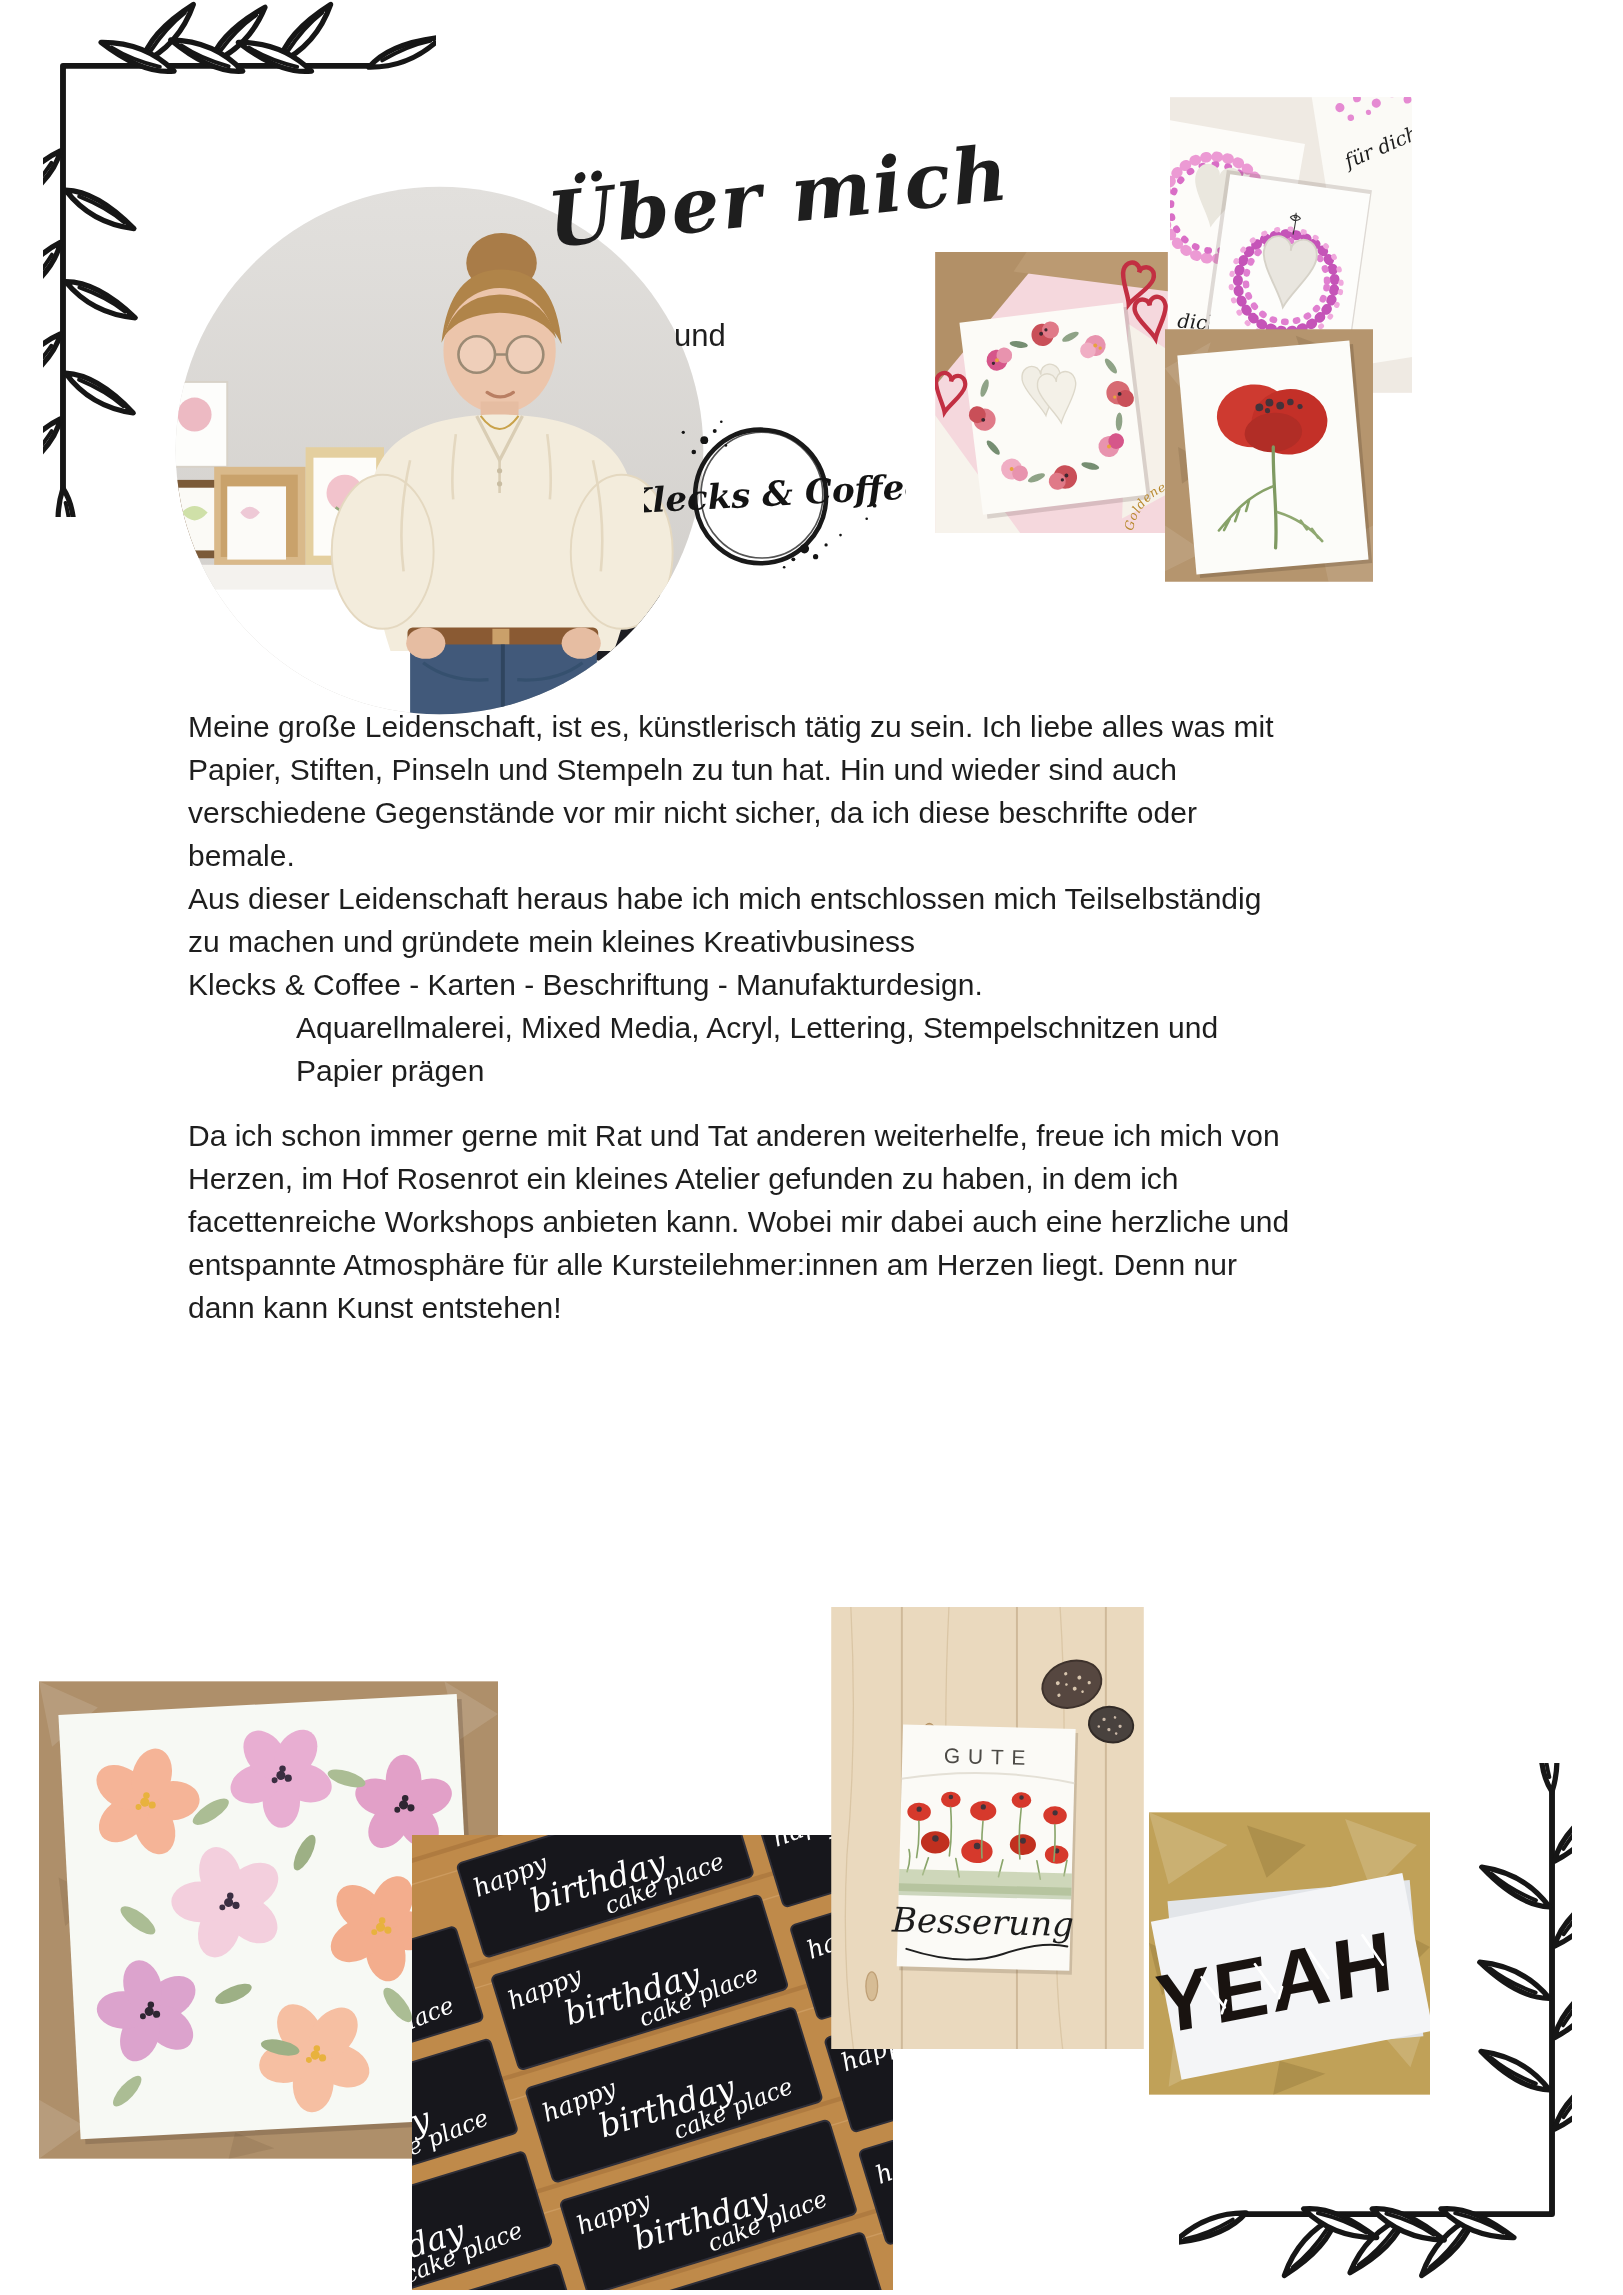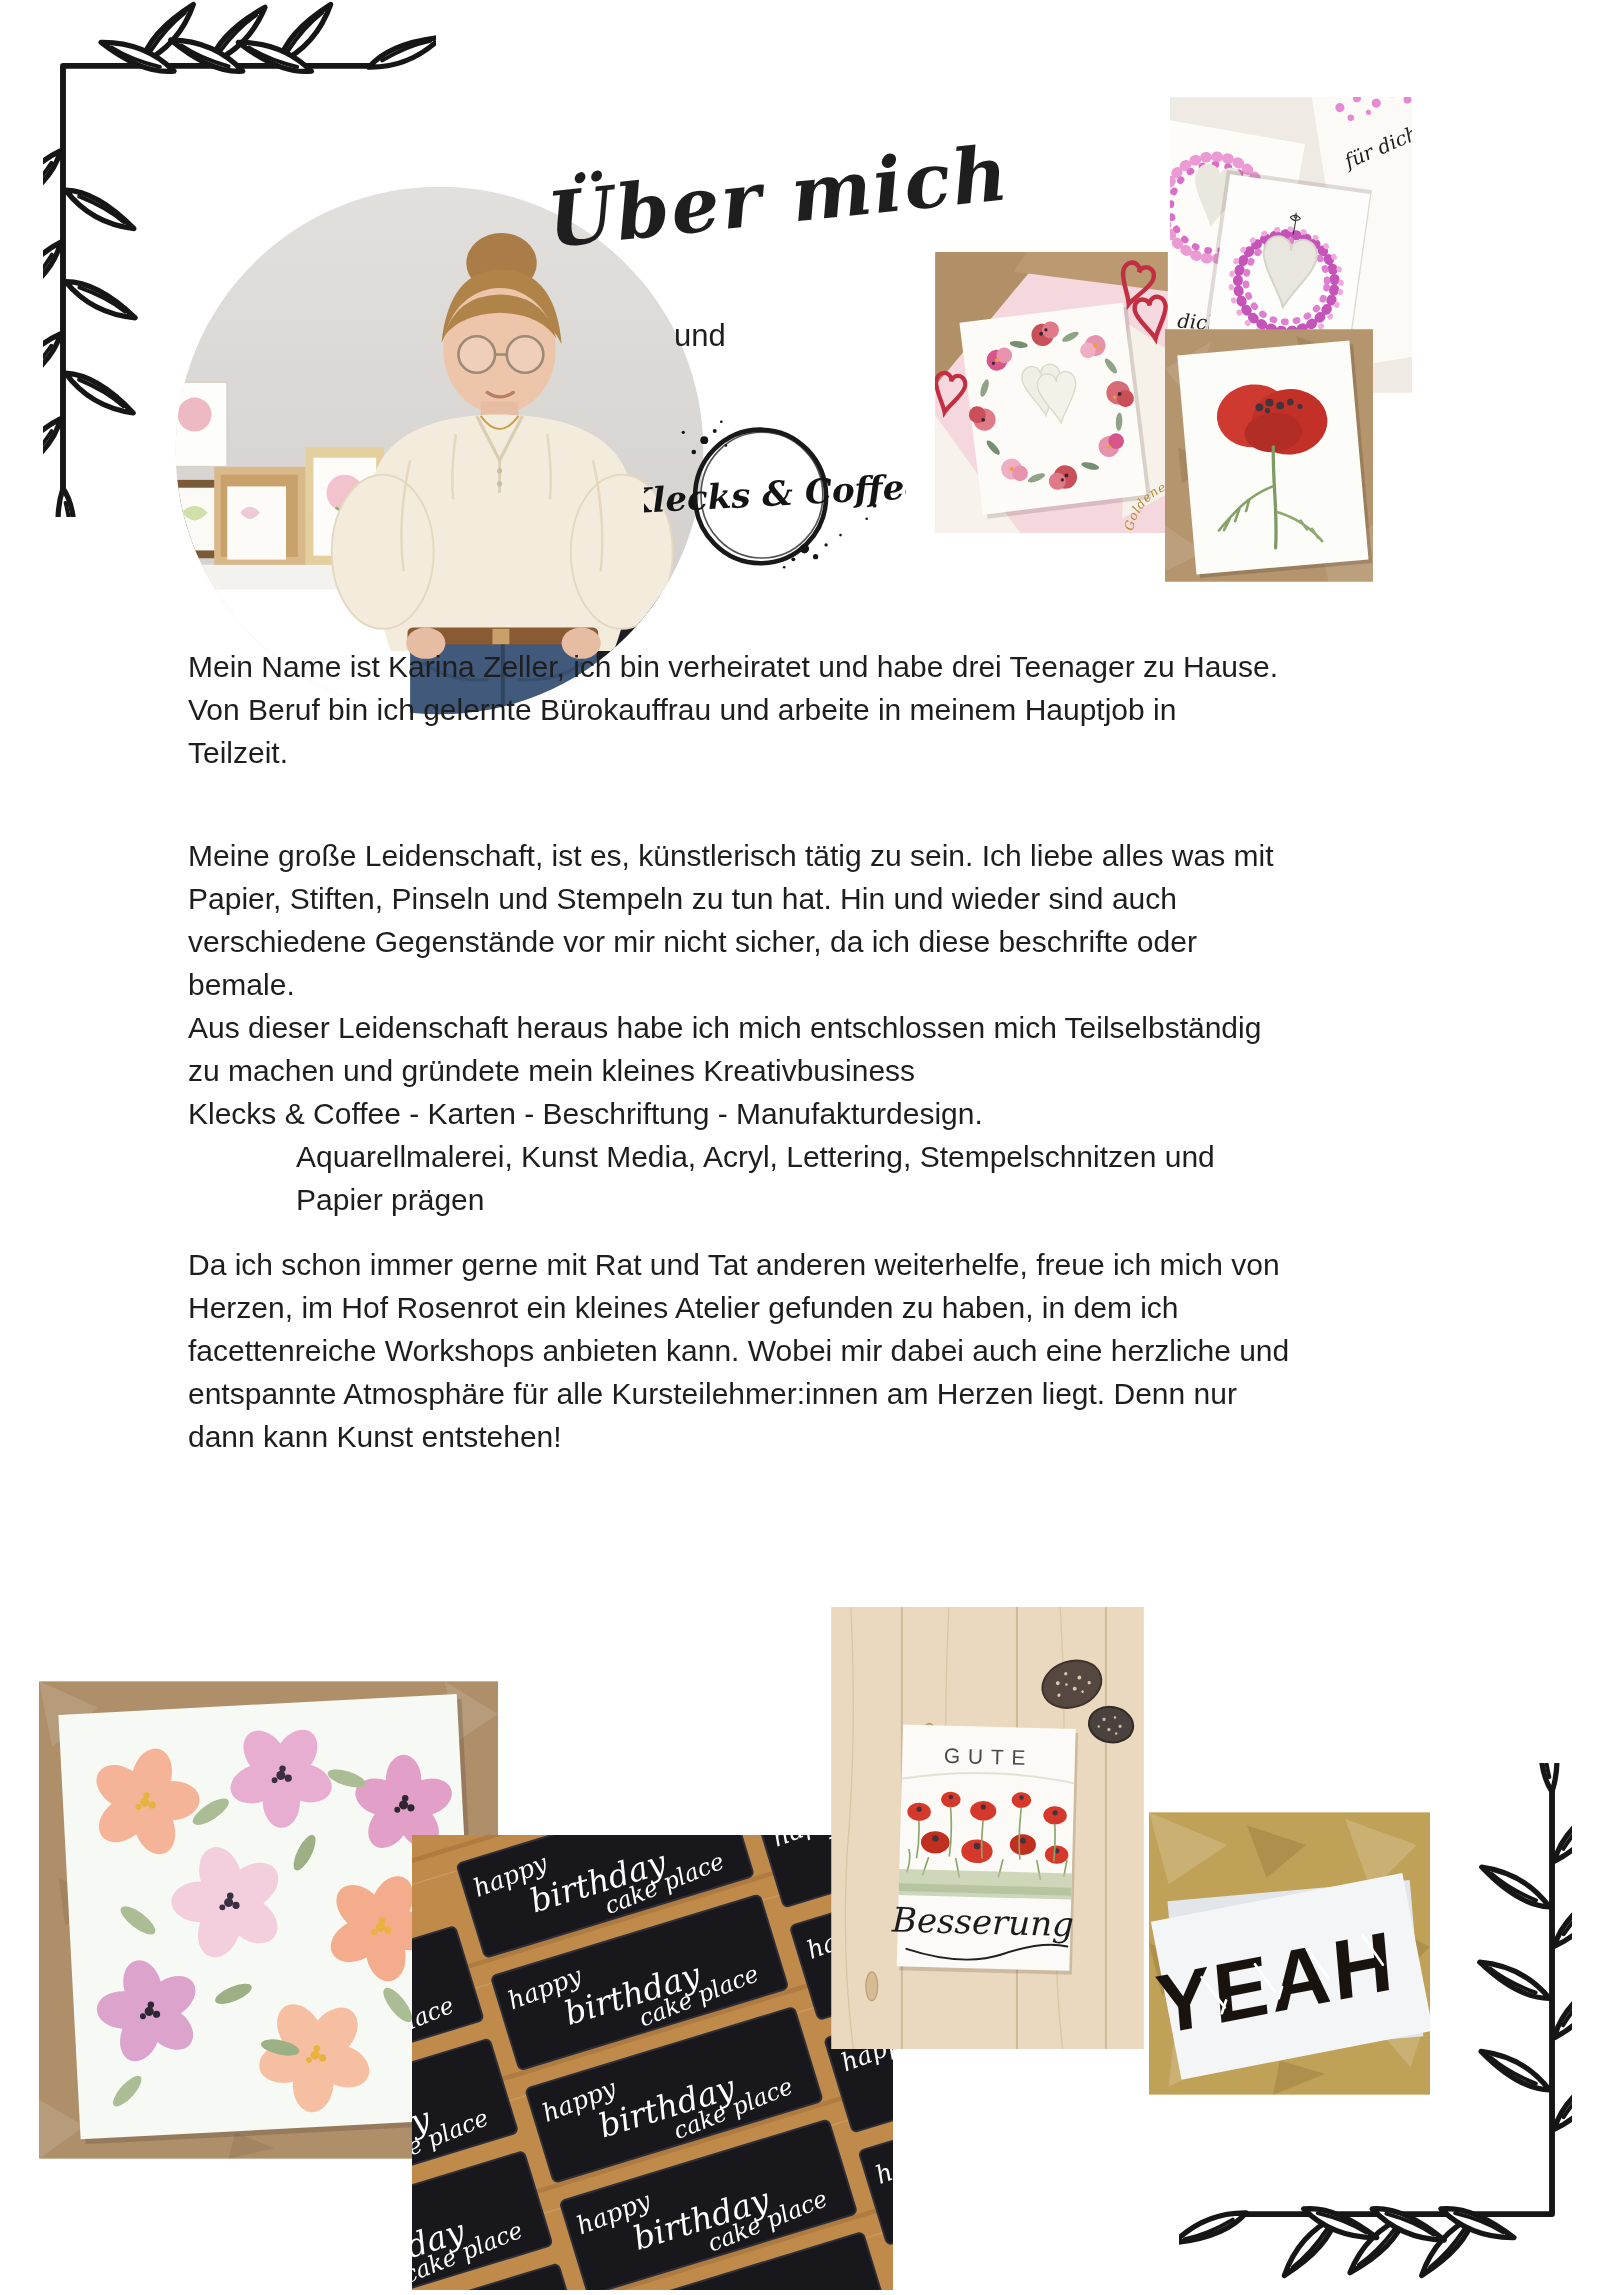--- a/index.html
+++ b/index.html
@@ -343,31 +343,28 @@
             </g>
           <path d="M2,-16 C-4,40 0,86 -8,138" fill="none" stroke="#7f9a62" stroke-width="5" stroke-linecap="round"></path>
           <path d="M-4,44 C-44,56 -66,78 -92,104 M-58,74 l-8,18 M-74,88 l-10,16 M-42,62 l-6,16" fill="none" stroke="#87a268" stroke-width="4" stroke-linecap="round"></path>
           <path d="M0,84 C30,96 48,112 64,134 M34,100 l8,14 M50,114 l8,14" fill="none" stroke="#8fa871" stroke-width="4" stroke-linecap="round"></path>
         </g>
       </g>
     </svg>
   </div>
 
   <div class="abs bio">
-    <p class="para p1">Mein Name ist Karina Zeller, ich bin verheiratet und habe drei Teenager zu Hause.
-Von Beruf bin ich gelernte Bürokauffrau und arbeite in meinem Hauptjob in
-Teilzeit.</p>
     <p class="para p2">Meine große Leidenschaft, ist es, künstlerisch tätig zu sein. Ich liebe alles was mit
 Papier, Stiften, Pinseln und Stempeln zu tun hat. Hin und wieder sind auch
 verschiedene Gegenstände vor mir nicht sicher, da ich diese beschrifte oder
 bemale.
 Aus dieser Leidenschaft heraus habe ich mich entschlossen mich Teilselbständig
 zu machen und gründete mein kleines Kreativbusiness
 Klecks &amp; Coffee - Karten - Beschriftung - Manufakturdesign.</p>
-    <p class="para p3b">Aquarellmalerei, Kunst Media, Acryl, Lettering, Stempelschnitzen und
+    <p class="para p3b">Aquarellmalerei, Mixed Media, Acryl, Lettering, Stempelschnitzen und
 Papier prägen</p>
     <p class="para p4">Da ich schon immer gerne mit Rat und Tat anderen weiterhelfe, freue ich mich von
 Herzen, im Hof Rosenrot ein kleines Atelier gefunden zu haben, in dem ich
 facettenreiche Workshops anbieten kann. Wobei mir dabei auch eine herzliche und
 entspannte Atmosphäre für alle Kursteilehmer:innen am Herzen liegt. Denn nur
 dann kann Kunst entstehen!</p>
   </div>
 
   <div class="abs photo photo-floral">
     <svg viewBox="0 0 702 730" width="459" height="478">

